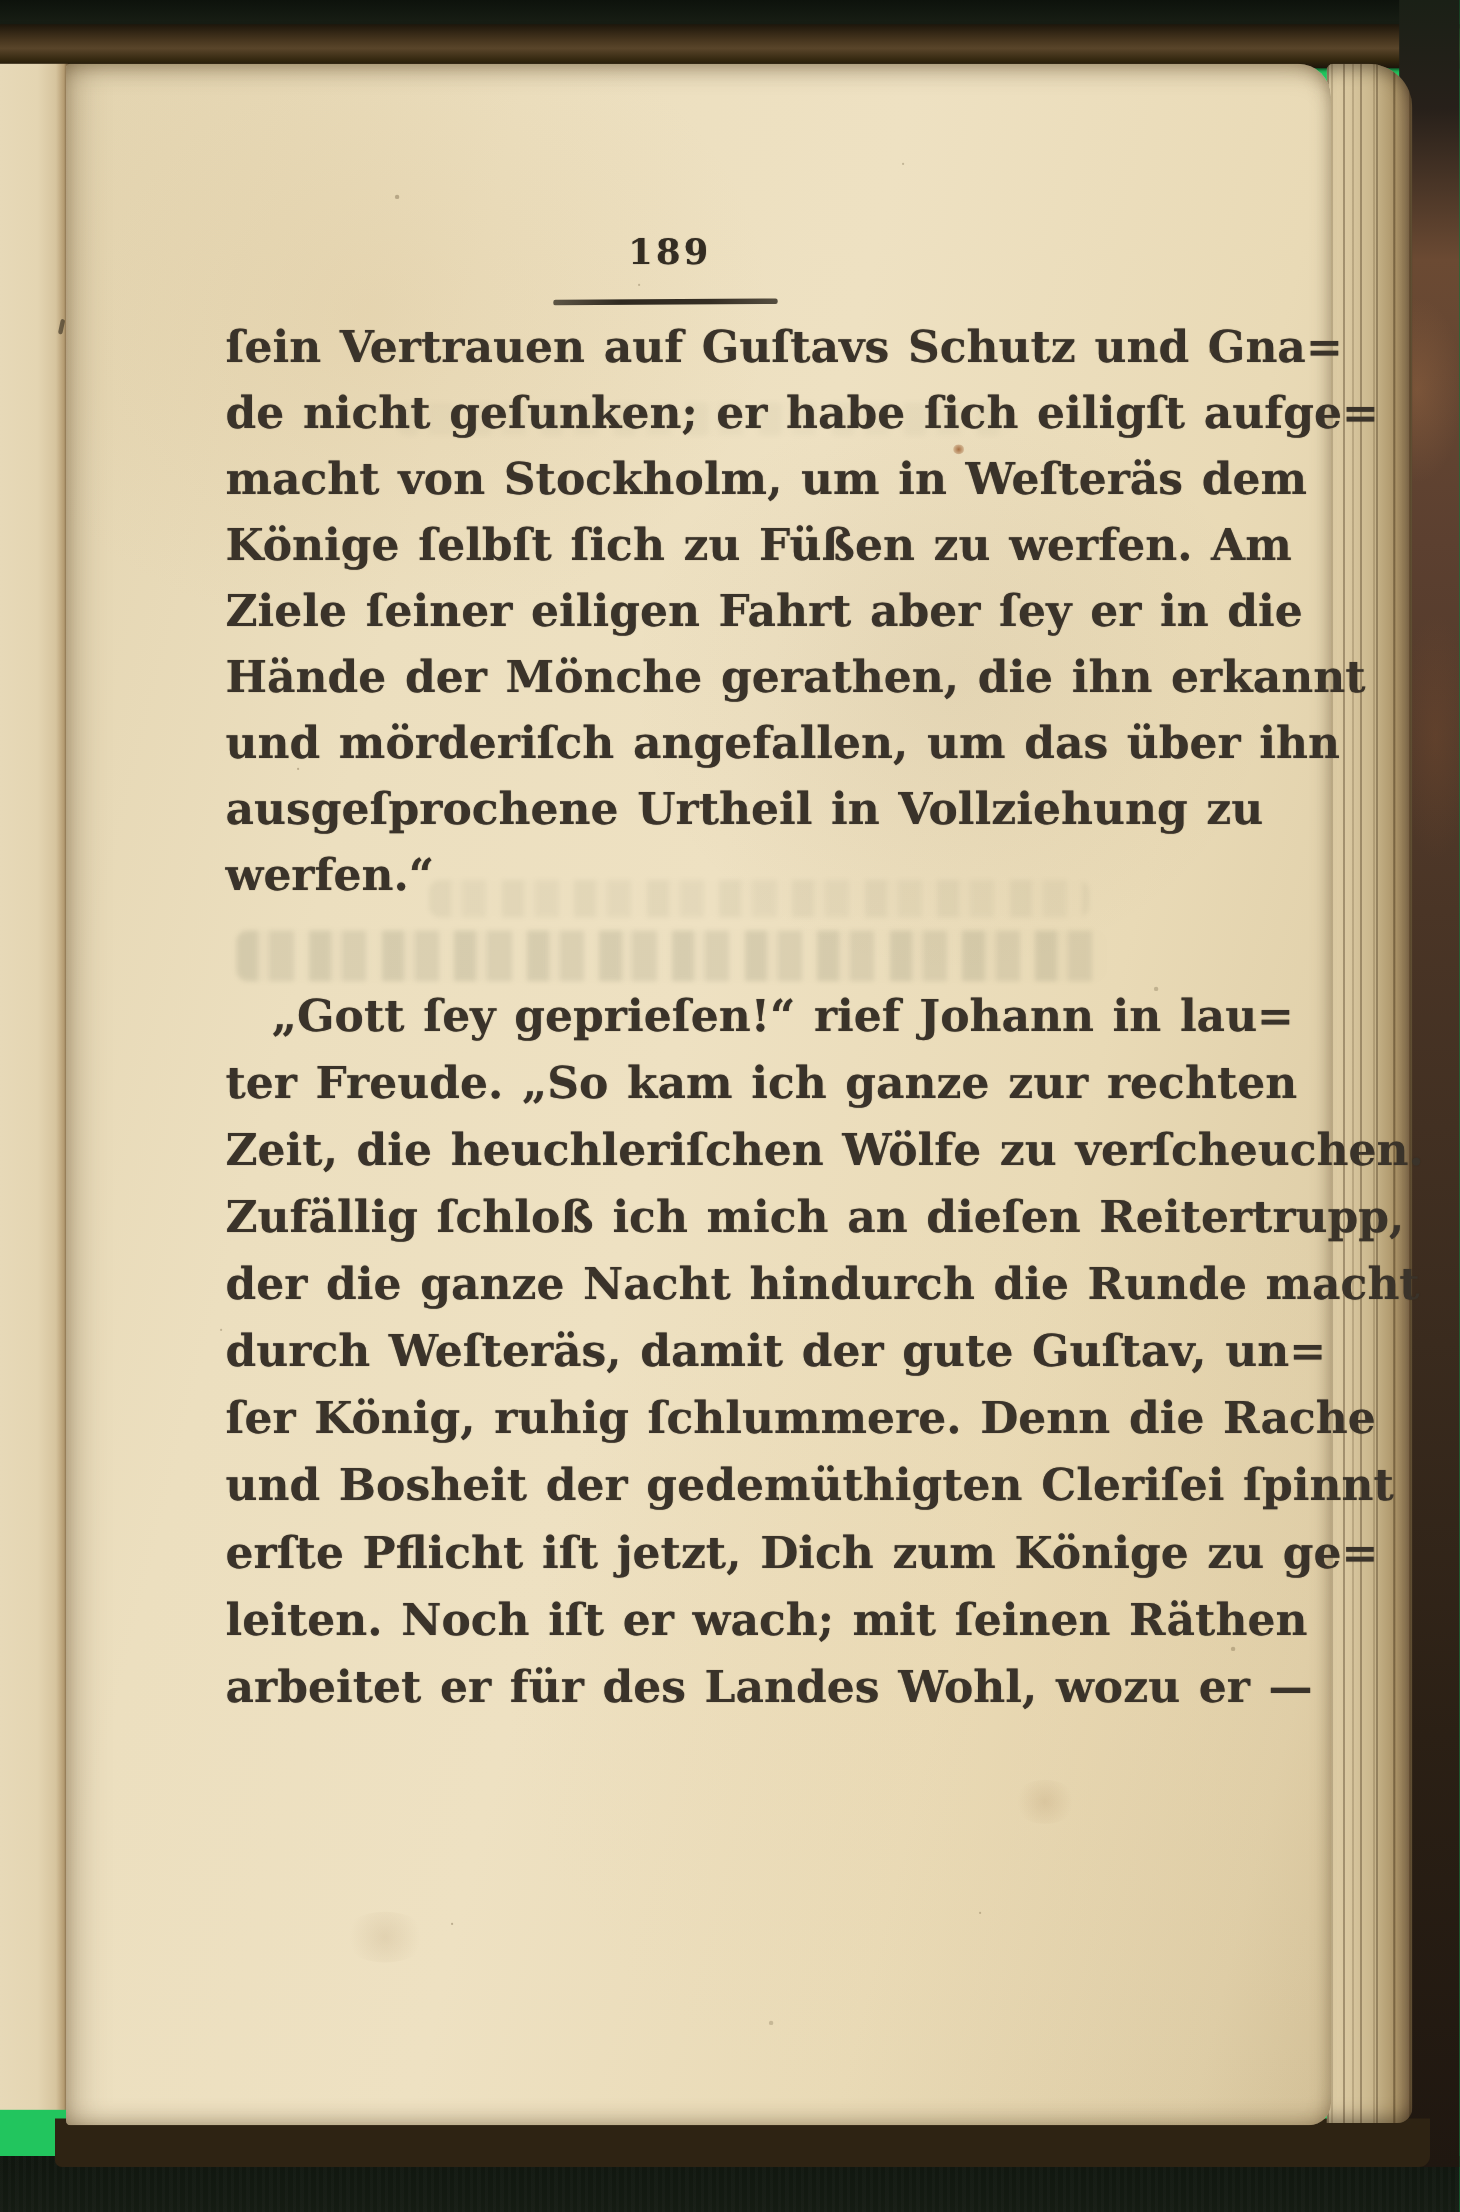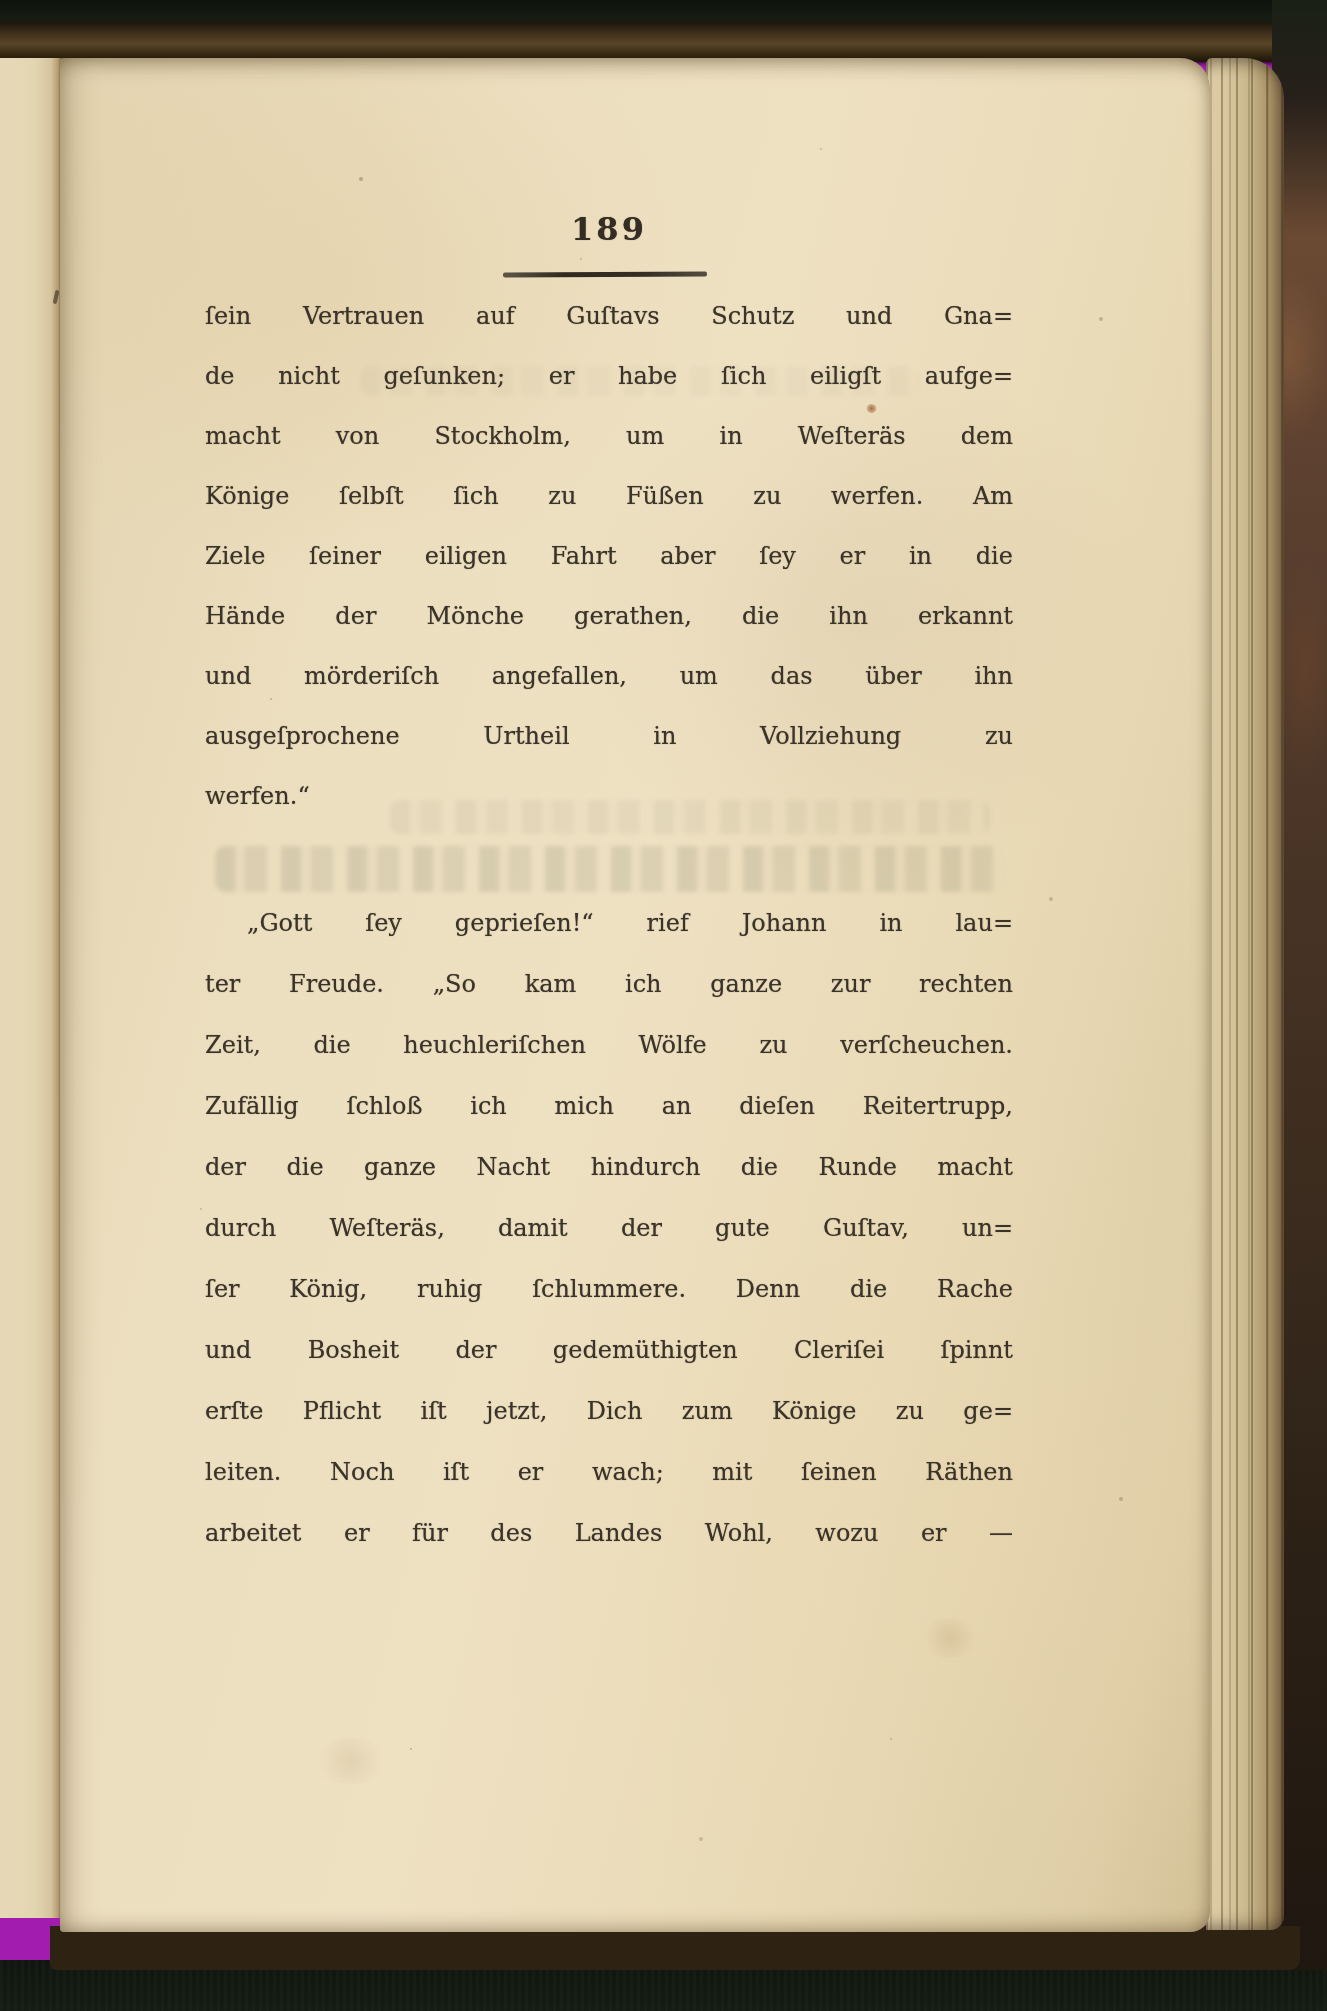--- a/index.html
+++ b/index.html
@@ -1,17 +1,17 @@
 <!DOCTYPE html>
 <html><head>
 <meta charset="utf-8">
 <style>
   html,body{margin:0;padding:0;background:#0e130d;}
   .scene{position:relative;width:1327px;height:2011px;overflow:hidden;
-         background:#a21caf;
+         background:#22c55e;
          font-family:"DejaVu Serif","Liberation Serif",serif;}
   
   .cloth{position:absolute;left:0;top:1960px;width:1327px;height:51px;
          background:
            repeating-linear-gradient(90deg, rgba(255,255,255,.02) 0 3px, transparent 3px 7px),
            linear-gradient(180deg,#10160f,#151c13);}
   .cloth-top{position:absolute;left:0;top:0;width:1327px;height:26px;
          background:linear-gradient(180deg,#0d120c,#1a2016);}
   
   .leather-top{position:absolute;left:0;top:22px;width:1327px;height:40px;
@@ -50,21 +50,21 @@
           inset 0 16px 22px -14px rgba(80,60,30,.55),
           inset -10px 0 16px -8px rgba(95,75,45,.35),
           inset 0 -14px 20px -12px rgba(95,75,45,.4);}
   .pagenum{position:absolute;left:145px;top:152px;width:808px;text-align:center;
         font-size:32px;font-weight:bold;letter-spacing:3px;color:#342d23;
         text-shadow:0 0 1px rgba(52,45,35,.6);}
   .rule{position:absolute;left:443px;top:214px;width:204px;height:5px;
         background:linear-gradient(90deg,rgba(47,41,31,.75),#2f2920 30%,#352e24 70%,rgba(47,41,31,.8));
         border-radius:2px;transform:rotate(-.35deg);}
   .para{position:absolute;left:145px;width:808px;color:#3a332a;
-        font-size:24px;font-weight:normal;word-spacing:3px;
+        font-size:40px;font-weight:bold;word-spacing:3px;
         text-shadow:0 0 1px rgba(54,44,30,.55);}
   .p1{top:228px;}
   .p2{top:835px;}
   .p1 .line{line-height:60px;height:60px;}
   .p2 .line{line-height:61px;height:61px;}
   .line{text-align:justify;text-align-last:justify;white-space:nowrap;}
   .line.end{text-align-last:left;}
   .line.indent{padding-left:42px;}
   
   .ghost{position:absolute;filter:blur(2.2px);opacity:.55;border-radius:10px;

